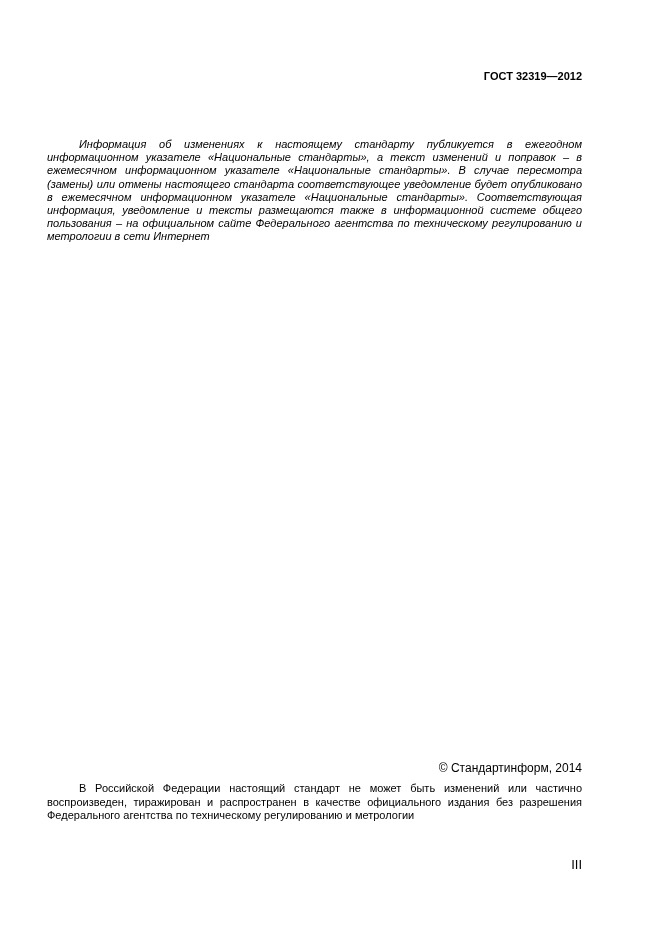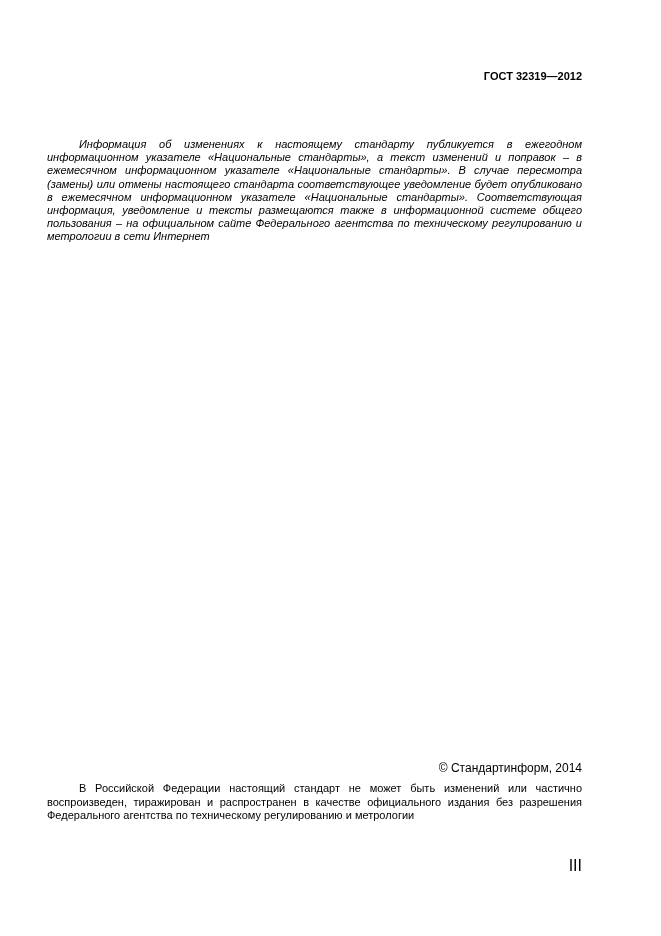--- a/index.html
+++ b/index.html
@@ -5,21 +5,21 @@
   html, body { margin: 0; padding: 0; background: #ffffff; }
   body { width: 661px; height: 936px; position: relative; overflow: hidden;
          font-family: "Liberation Sans", sans-serif; color: #000; }
   .header { position: absolute; top: 70px; right: 79px; font-weight: bold; font-size: 11px; }
   .info { position: absolute; top: 98px; left: 47px; width: 535px;
           font-style: italic; font-size: 11px; line-height: 13.2px; text-align: justify; margin-top: 40px; }
   .info p, .legal p { margin: 0; text-indent: 32px; }
   .copyright { position: absolute; top: 761px; right: 79px; font-size: 12px; }
   .legal { position: absolute; top: 782px; left: 47px; width: 535px;
            font-size: 11px; line-height: 13.5px; text-align: justify; }
-  .pagenum { position: absolute; top: 857px; right: 79px; font-size: 16px; }
+  .pagenum { position: absolute; top: 857px; right: 79px; font-size: 13px; }
 </style>
 </head>
 <body>
 
 <div class="header">ГОСТ 32319—2012</div>
 
 <div class="info">
   <p>Информация об изменениях к настоящему стандарту публикуется в ежегодном информационном указателе «Национальные стандарты», а текст изменений и поправок – в ежемесячном информационном указателе «Национальные стандарты». В случае пересмотра (замены) или отмены настоящего стандарта соответствующее уведомление будет опубликовано в ежемесячном информационном указателе «Национальные стандарты». Соответствующая информация, уведомление и тексты размещаются также в информационной системе общего пользования – на официальном сайте Федерального агентства по техническому регулированию и метрологии в сети Интернет</p>
 </div>
 

